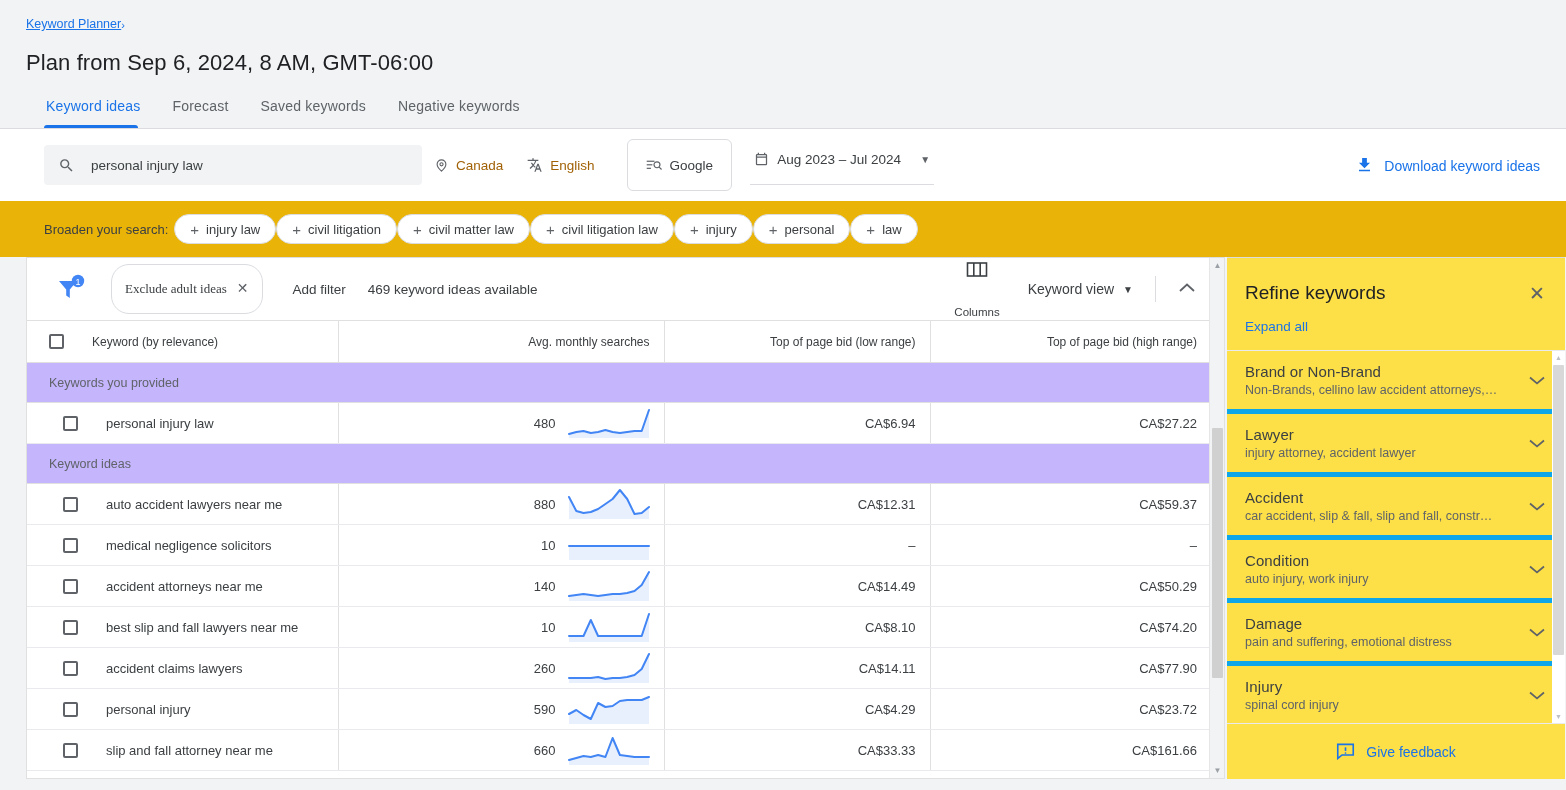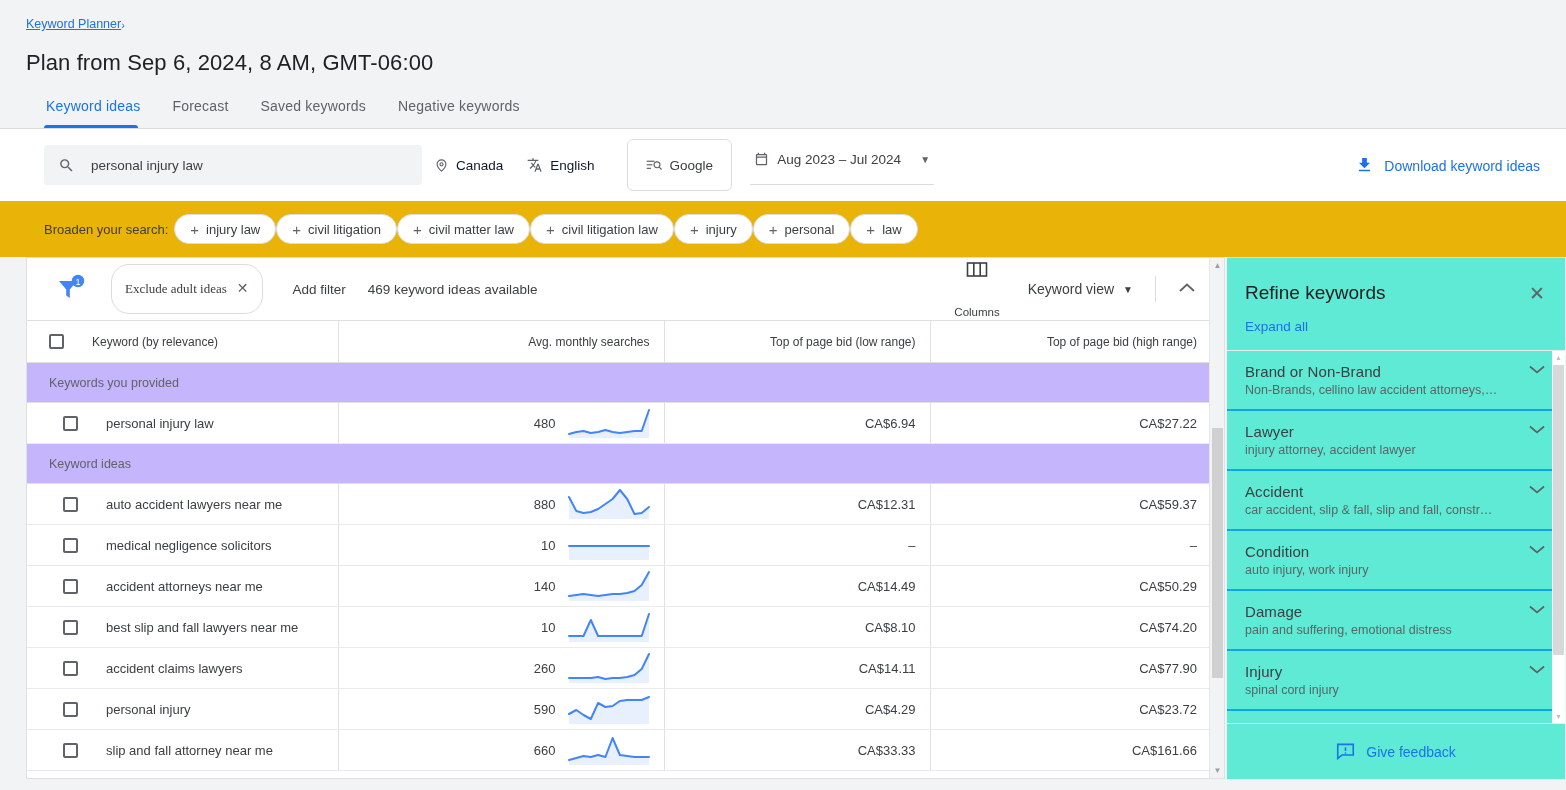--- a/index.html
+++ b/index.html
@@ -40,21 +40,21 @@
   .searchrow { display: flex; align-items: center; height: 72px; padding: 0 26px 0 44px; position: relative; }
   .searchbox {
     width: 378px; height: 40px; background: #f1f3f4; border-radius: 4px;
     display: flex; align-items: center; padding: 0 14px; gap: 14px;
   }
   .searchbox input {
     border: none; outline: none; background: transparent; font-size: 13.5px;
     color: #3c4043; width: 100%; font-family: "Liberation Sans", sans-serif;
   }
   .chip-plain {
-    display: flex; align-items: center; gap: 7px; font-size: 13.5px; color: #0f172a;
+    display: flex; align-items: center; gap: 7px; font-size: 13.5px; color: #a16207;
     height: 40px; padding: 0 12px; cursor: pointer; white-space: nowrap;
   }
   .chip-boxed {
     display: flex; align-items: center; gap: 7px; font-size: 13.5px; color: #3c4043;
     height: 52px; padding: 0 18px; cursor: pointer; white-space: nowrap;
     border: 1px solid #dadce0; border-radius: 6px; margin-left: 20px;
   }
   .daterange {
     display: flex; align-items: center; gap: 8px; font-size: 13.5px; color: #3c4043;
     height: 40px; margin-left: 18px; cursor: pointer; white-space: nowrap;
@@ -139,31 +139,31 @@
     position: absolute; right: 0; top: 0; width: 15px; height: 100%;
     background: #f1f3f4; border-left: 1px solid #e6e6e6;
   }
   .tscroll .arrow { position: absolute; left: 0; width: 15px; height: 15px; display: flex; align-items: center; justify-content: center; color: #9aa0a6; font-size: 8px; }
   .tscroll .arrow.up { top: 0; }
   .tscroll .arrow.down { bottom: 0; }
   .tscroll .thumb { position: absolute; left: 2px; width: 11px; background: #d0d0d0; border-radius: 1px; top: 170px; height: 250px; }
 
   
   .refine {
-    background: #5eead4; width: 338px; margin-left: 2px; border-top: 1px solid #dadce0;
+    background: #fde047; width: 338px; margin-left: 2px; border-top: 1px solid #dadce0;
     position: relative; display: flex; flex-direction: column;
   }
   .refine-head { display: flex; align-items: flex-start; padding: 24px 18px 0 18px; }
   .refine-title { font-size: 19px; color: #202124; flex: 1; }
   .refine-close { color: #5f6368; cursor: pointer; font-size: 19px; line-height: 1; padding: 2px; }
   .expand-all { color: #1a73e8; font-size: 13.5px; padding: 14px 0 16px 18px; cursor: pointer; }
   .cat-list { flex: 1; overflow: hidden; position: relative; border-top: 1px solid #e8eaed; }
   .cat {
-    display: flex; align-items: flex-start; padding: 12px 18px 12px 18px;
-    border-bottom: 2px solid #0ea5e9; cursor: pointer; min-height: 57px;
+    display: flex; align-items: center; padding: 12px 18px 12px 18px;
+    border-bottom: 5px solid #0ea5e9; cursor: pointer; min-height: 57px;
   }
   .cat-text { flex: 1; padding-right: 10px; min-width: 0; }
   .cat-name { font-size: 15px; color: #3c4043; letter-spacing: .1px; }
   .cat-sub { font-size: 12.5px; color: #5f6368; margin-top: 3px; white-space: nowrap; overflow: hidden; text-overflow: ellipsis; }
   .chev-down { color: #5f6368; flex: none; }
   .rscroll { position: absolute; right: 0; top: 0; width: 13px; height: 100%; background: #fff; }
   .rscroll .thumb { position: absolute; left: 1px; width: 11px; background: #d8d8d8; border-radius: 1px; top: 14px; height: 290px; }
   .rscroll .arrow { position: absolute; left: 0; width: 13px; height: 13px; display: flex; align-items: center; justify-content: center; color: #bdc1c6; font-size: 7px; }
   .rscroll .arrow.up { top: 0; }
   .rscroll .arrow.down { bottom: 0; }

